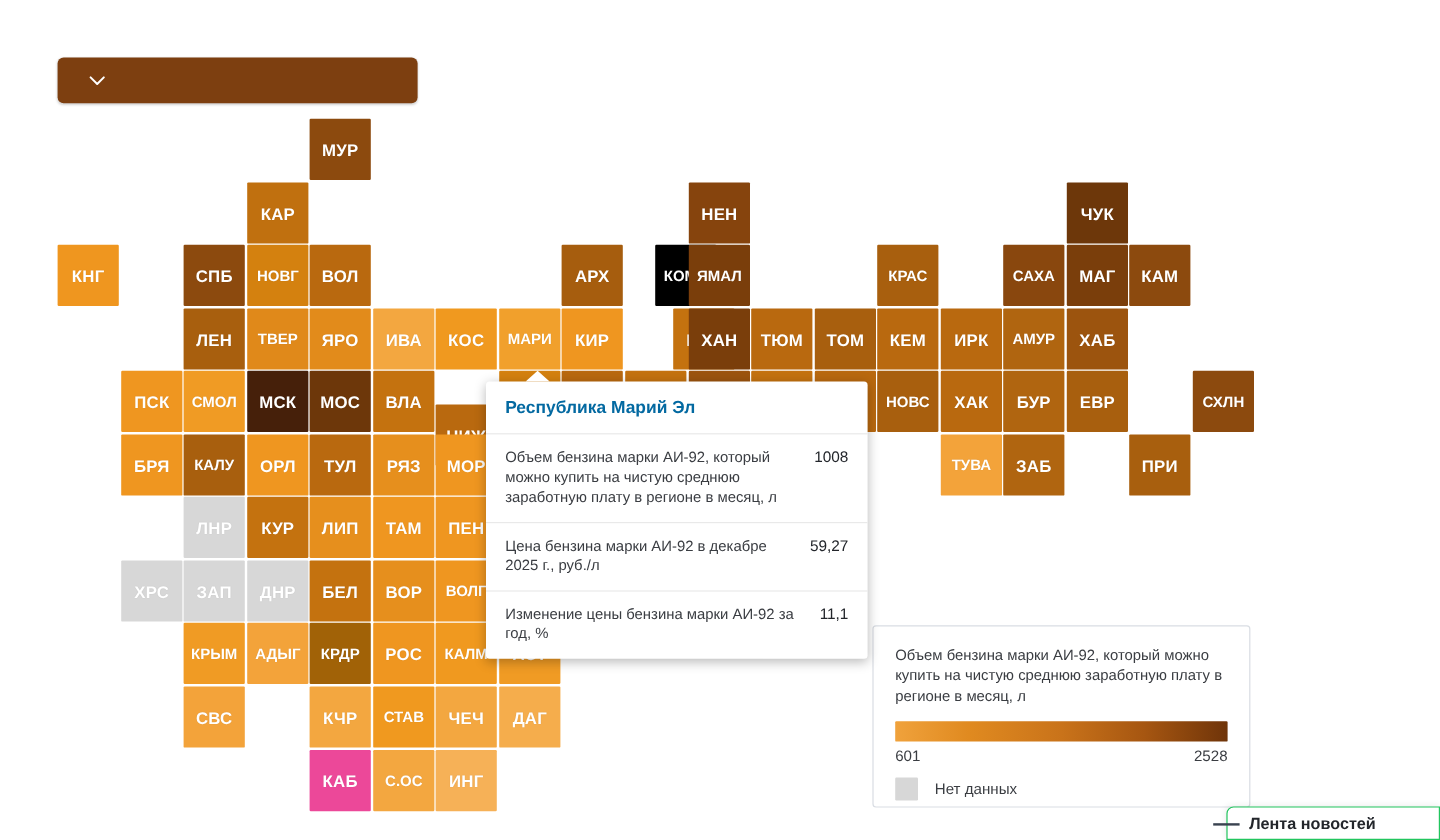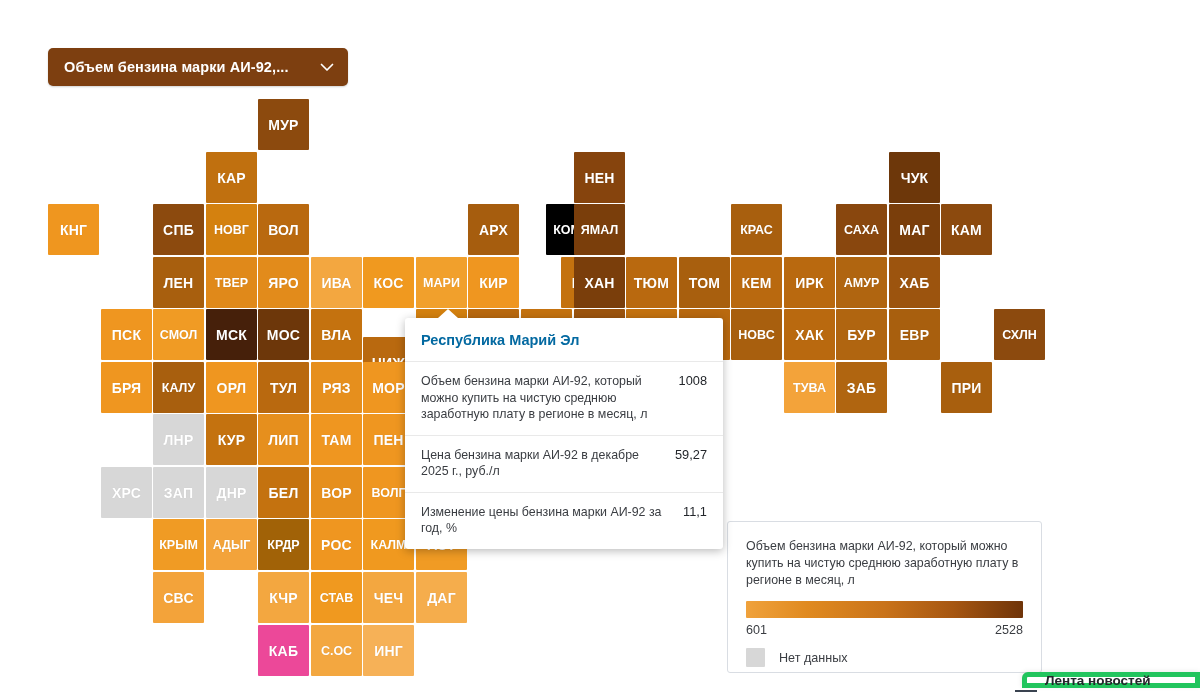--- a/index.html
+++ b/index.html
@@ -72,22 +72,22 @@
     background:linear-gradient(to right,#f0a23c 0%,#e08a20 22%,#c9731a 50%,#a65611 75%,#6f3409 100%);
   }
   #legend .ends{display:flex;justify-content:space-between;margin-top:5px;}
   #legend .ends span{font-size:12.6px;color:#3a3d42;}
   #legend .nd{display:flex;align-items:center;margin-top:11px;}
   #legend .nd .sw{width:19px;height:19px;background:#d7d7d7;border-radius:1px;}
   #legend .nd .nl{font-size:12.6px;color:#3a3d42;margin-left:14px;}
 
   
   #news{
-    position:absolute;left:1022px;top:672px;width:178px;height:16px;
-    background:#ffffff;border:5px solid #22c55e;border-top-left-radius:6px;
+    position:absolute;left:1022px;top:672px;width:178px;height:28px;
+    background:#ffffff;border:1px solid #22c55e;border-top-left-radius:6px;
     box-sizing:border-box;display:flex;align-items:center;padding-left:18px;
     box-shadow:-1px -1px 5px rgba(0,0,0,.07);z-index:45;
   }
   #news .nt{font-size:13.5px;font-weight:bold;color:#23262b;}
   #news .dash{position:absolute;left:-12px;top:13px;width:22px;height:2px;background:#3a4350;}
 </style>
 </head>
 <body>
 
 <div id="map">
@@ -348,21 +348,20 @@
     </div>
     <div class="tile narrow" style="left: 311px; top: 625px; background: rgb(243, 167, 64);">
       <span>С.ОС</span>
     </div>
     <div class="tile" style="left: 363px; top: 625px; background: rgb(246, 177, 87);">
       <span>ИНГ</span>
     </div>
   </div>
 
 <div id="metric-select">
-  <span class="lbl">Объем бензина марки АИ-92,...</span>
   <span class="chev">
     <svg viewBox="0 0 18 18" width="18" height="18" aria-hidden="true">
       <path d="M3.5 6.5 L9 12 L14.5 6.5" fill="none" stroke="#ffffff" stroke-width="1.7" stroke-linecap="round" stroke-linejoin="round"></path>
     </svg>
   </span>
 </div>
 
 <div id="tooltip">
   <div class="arrow"></div>
   <div class="ttl">Республика Марий Эл</div>

